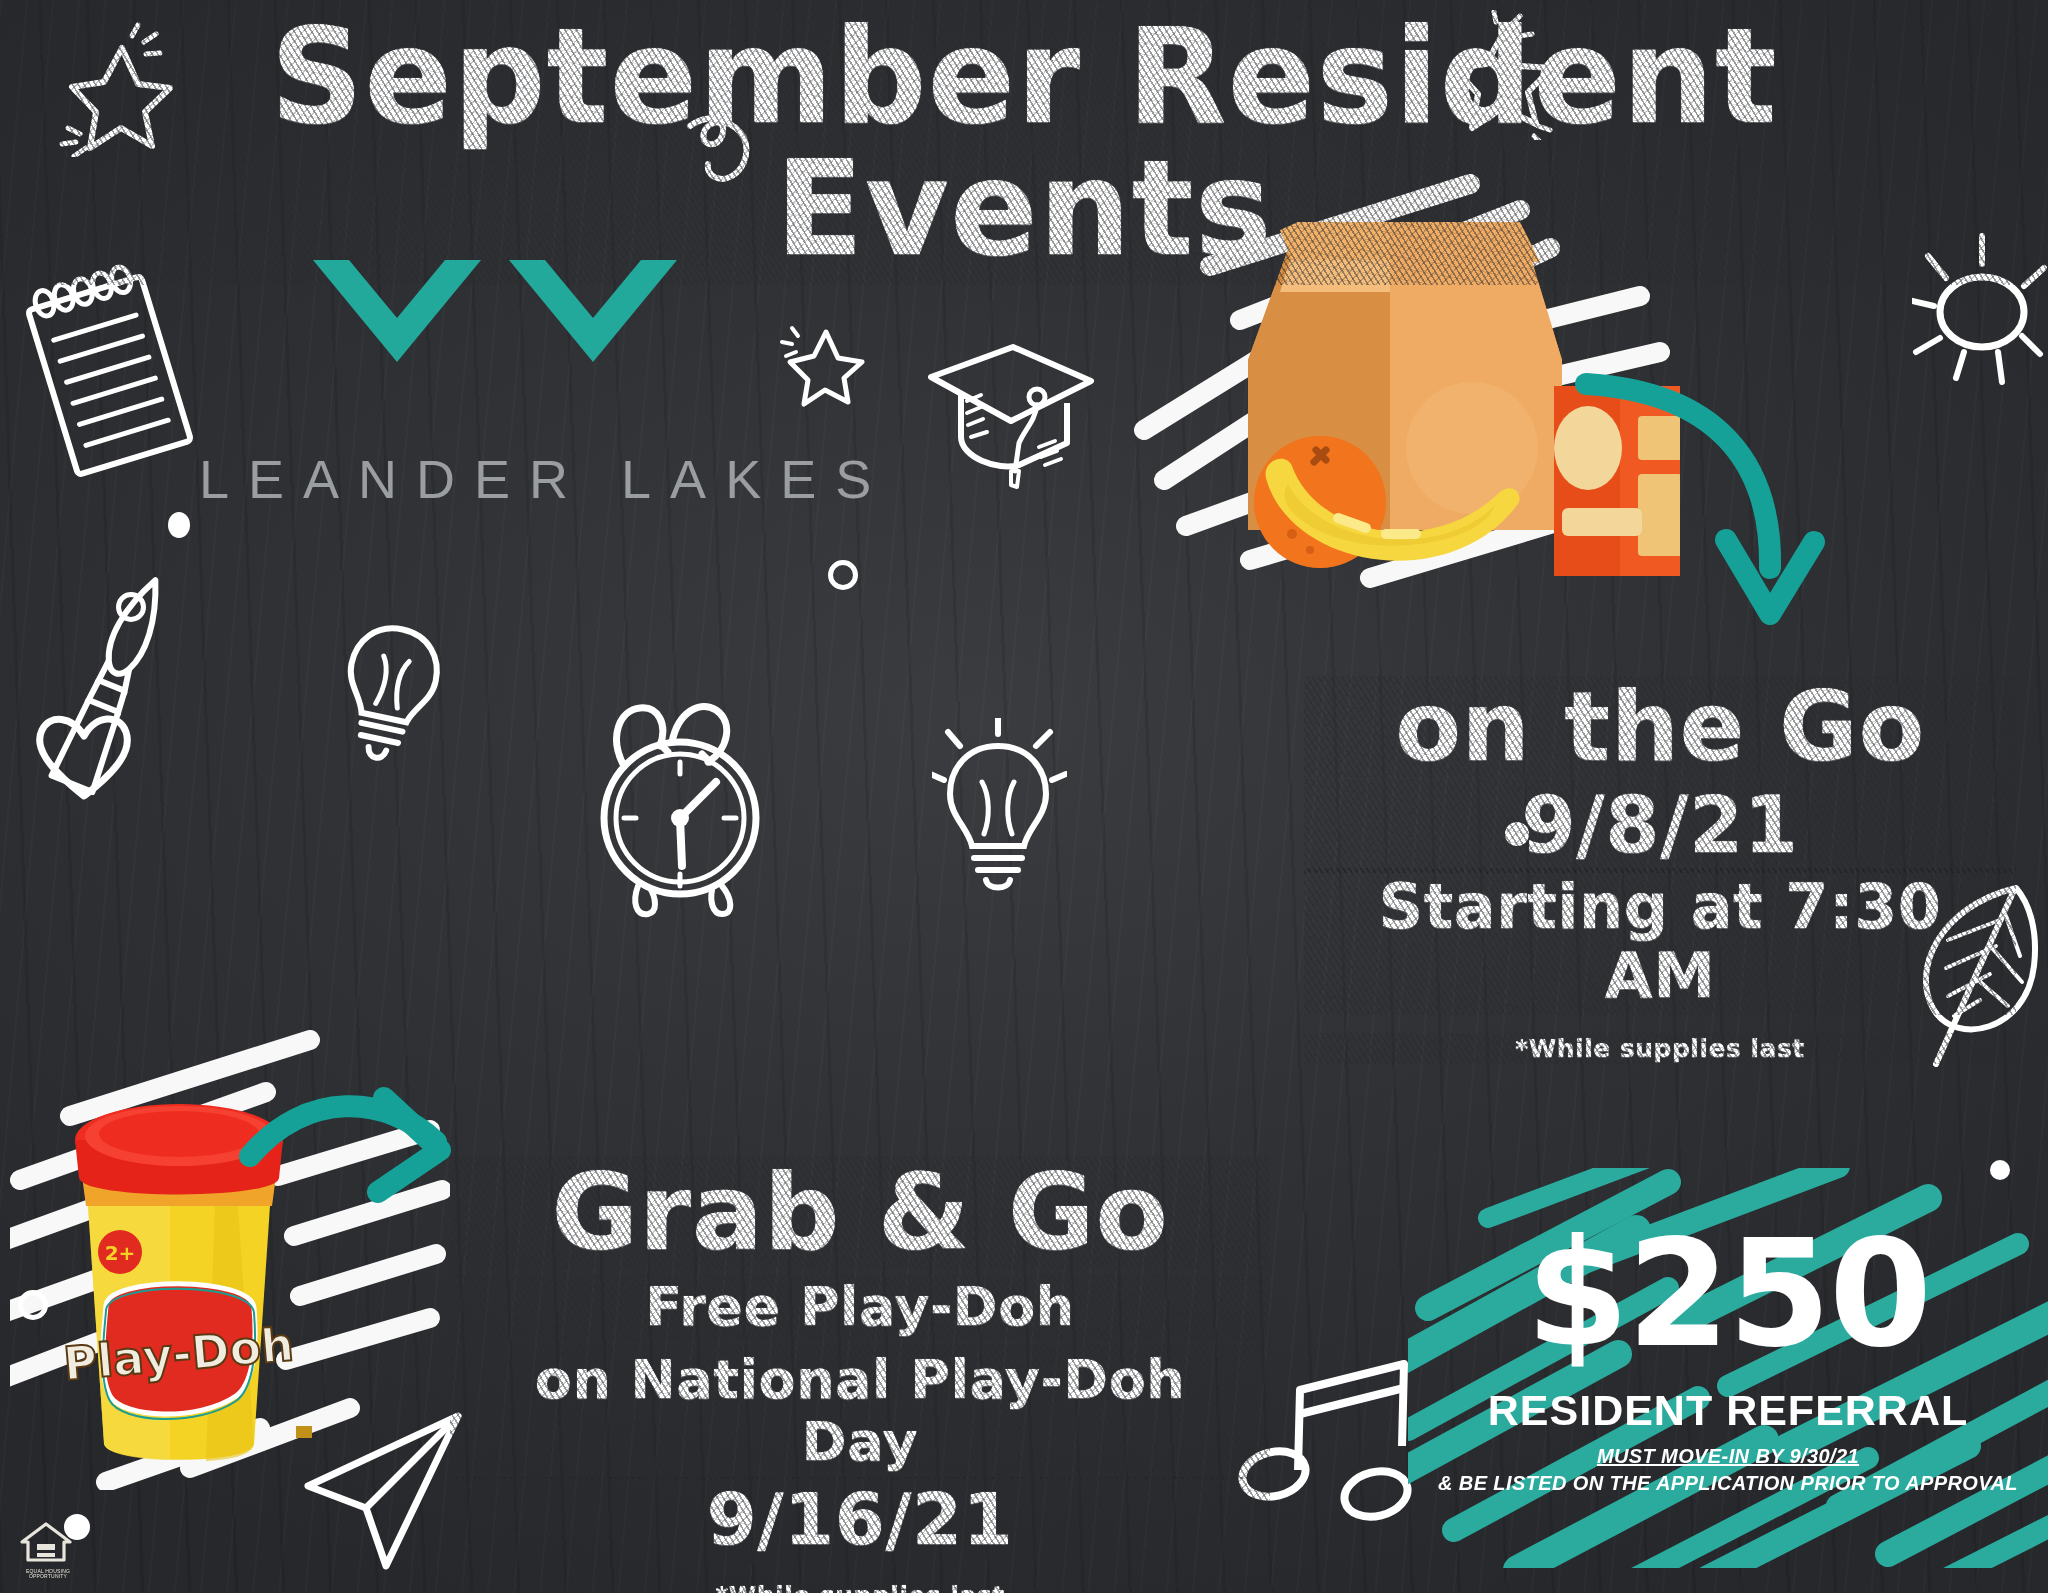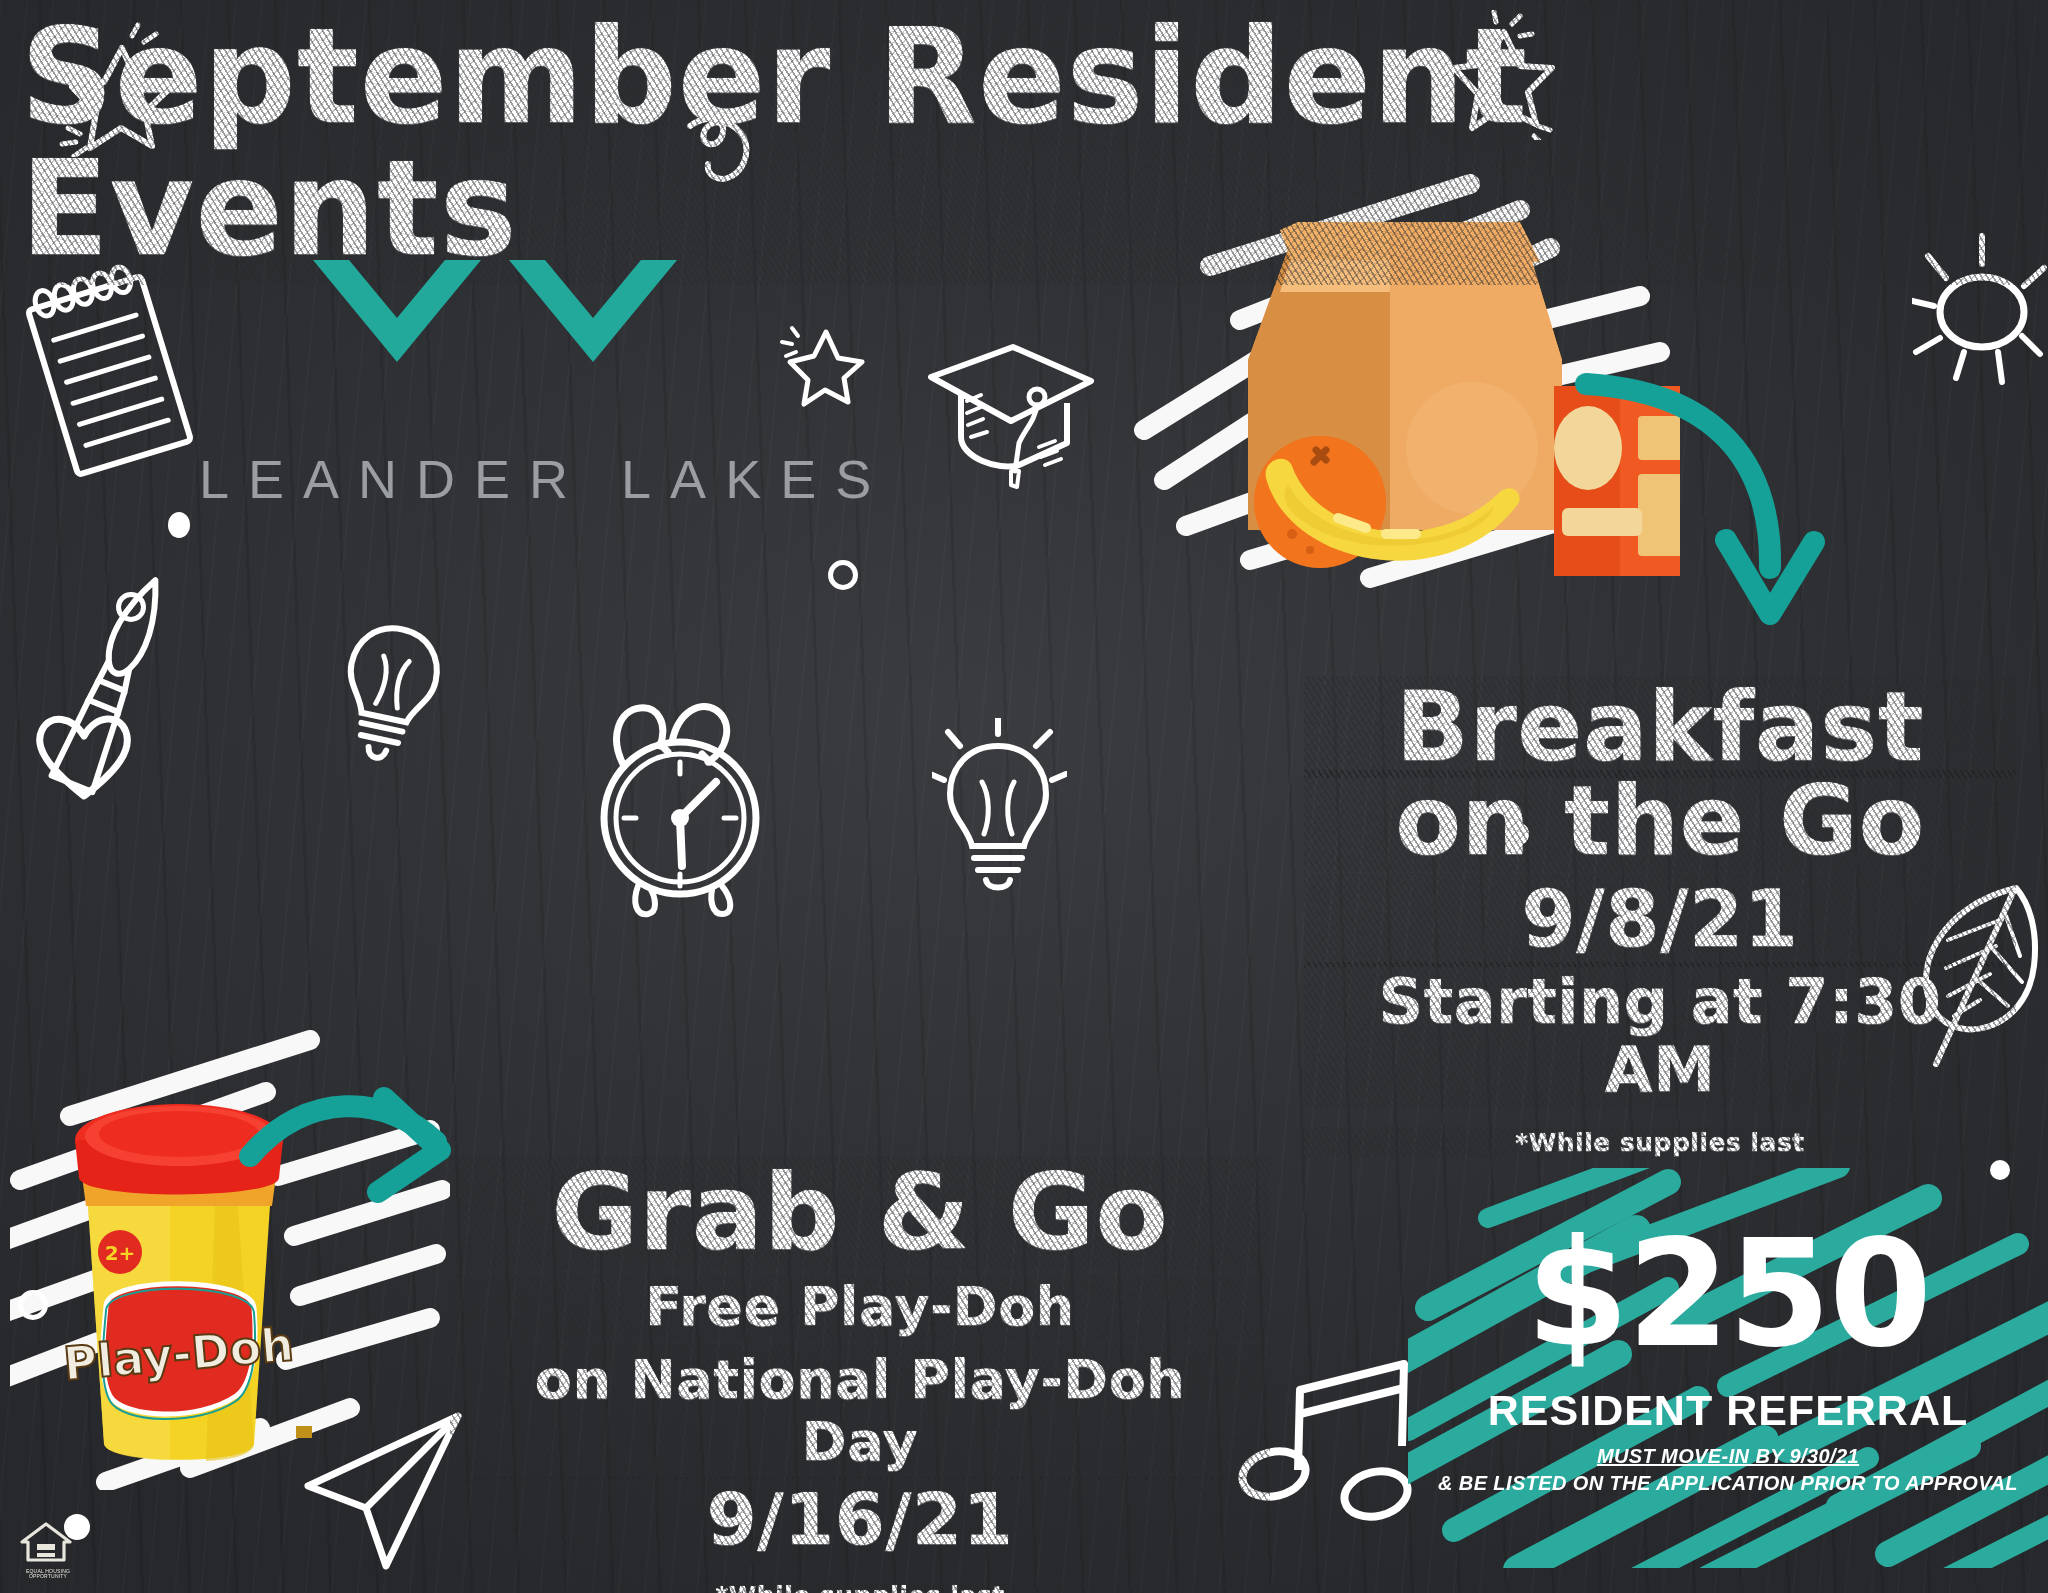--- a/index.html
+++ b/index.html
@@ -51,20 +51,21 @@
       repeating-linear-gradient(58deg, rgba(40,42,45,0.55) 0px, rgba(40,42,45,0.55) 1.6px, rgba(0,0,0,0) 1.6px, rgba(0,0,0,0) 5px),
       repeating-linear-gradient(-47deg, rgba(40,42,45,0.32) 0px, rgba(40,42,45,0.32) 1.2px, rgba(0,0,0,0) 1.2px, rgba(0,0,0,0) 7px),
       repeating-linear-gradient(10deg, rgba(40,42,45,0.18) 0px, rgba(40,42,45,0.18) 1px, rgba(0,0,0,0) 1px, rgba(0,0,0,0) 11px);
     mix-blend-mode: multiply;
     opacity: 0.85;
   }
 
   
   #title {
     left: 0; right: 0; top: 10px;
+    text-align: center;
     z-index: 6;
   }
   #title .chalk {
     font-size: 132px;
     line-height: 1.0;
     display: inline-block;
     letter-spacing: 1px;
     transform: scaleX(0.98);
   }
 
@@ -370,21 +371,20 @@
     <rect x="518" y="344" width="44" height="82" rx="4" fill="#f0c477"></rect>
     <rect x="442" y="378" width="80" height="28" rx="6" fill="#f3d79a"></rect>
   </svg>
 
   <svg class="illus" style="left:1566px;top:366px;" width="260" height="300" viewBox="0 0 260 300">
     <path d="M20 18 C150 26 206 96 204 202" fill="none" stroke="#15a198" stroke-width="22" stroke-linecap="round"></path>
     <path d="M160 174 L204 248 L248 176" fill="none" stroke="#15a198" stroke-width="22" stroke-linecap="round" stroke-linejoin="round"></path>
   </svg>
 
   <div id="breakfast" class="layer">
-    <div class="chalk ev-title">Breakfast</div>
     <div class="chalk ev-title">on the Go</div>
     <div class="chalk ev-date">9/8/21</div>
     <div class="chalk ev-time">Starting at 7:30 AM</div>
     <div class="chalk ev-note">*While supplies last</div>
   </div>
 
   <svg class="illus" style="left:10px;top:1030px;" width="440" height="460" viewBox="0 0 440 460">
 
     <g stroke="#ffffff" stroke-width="20" stroke-linecap="round" opacity="0.97">
       <line x1="60" y1="86" x2="300" y2="10"></line>

